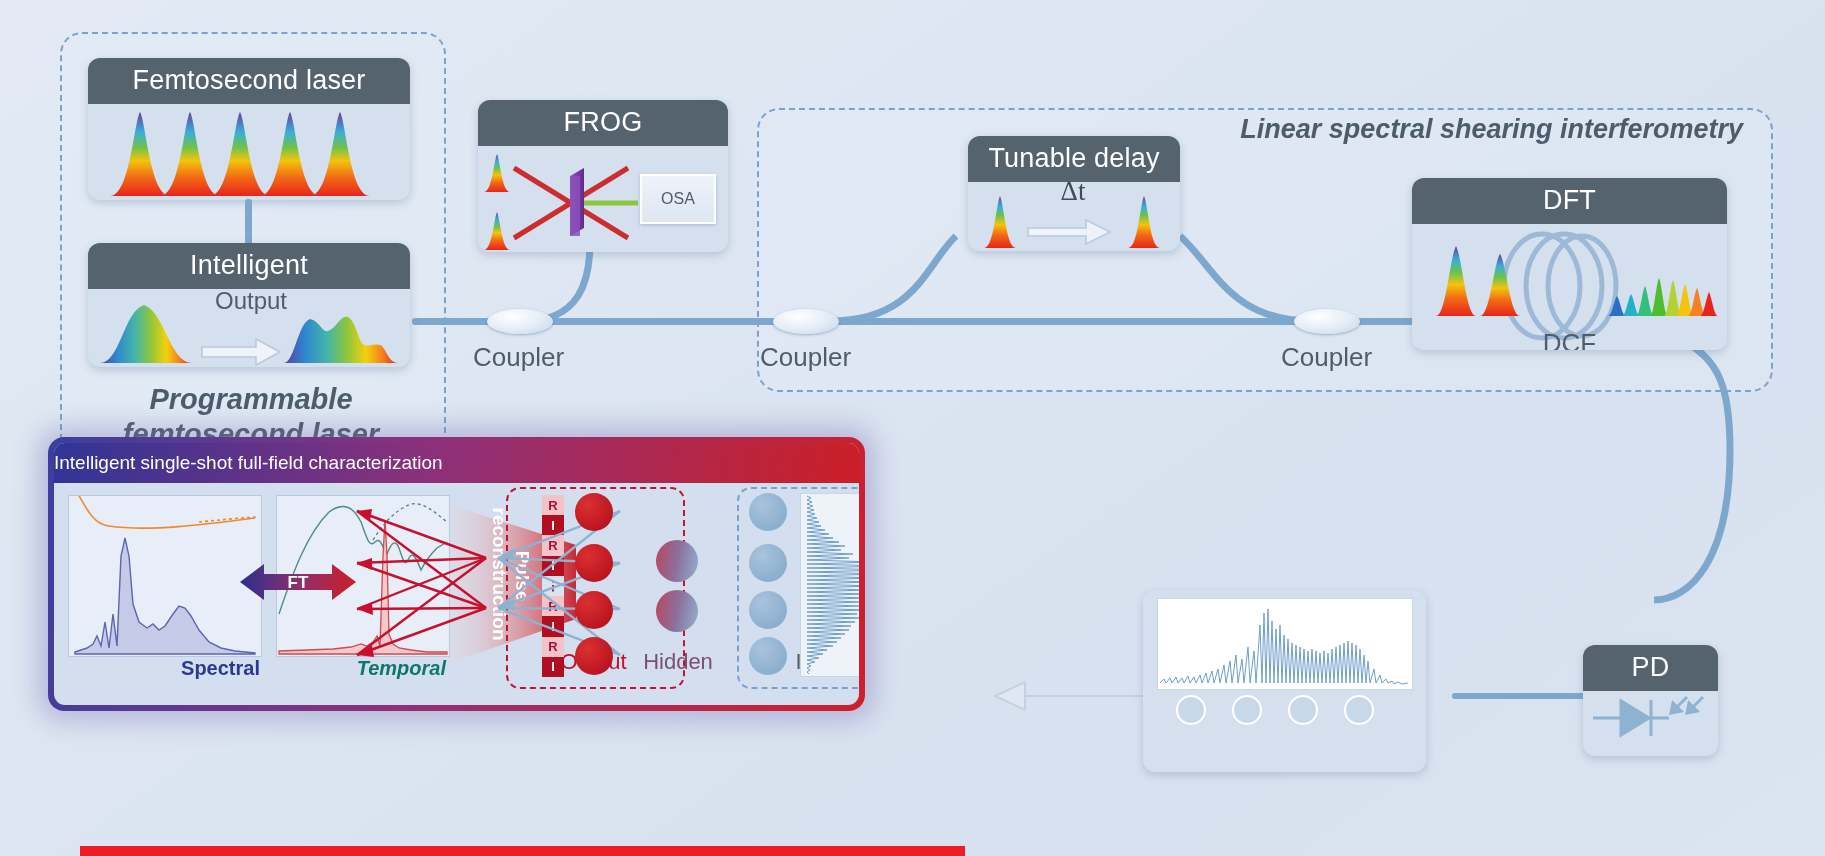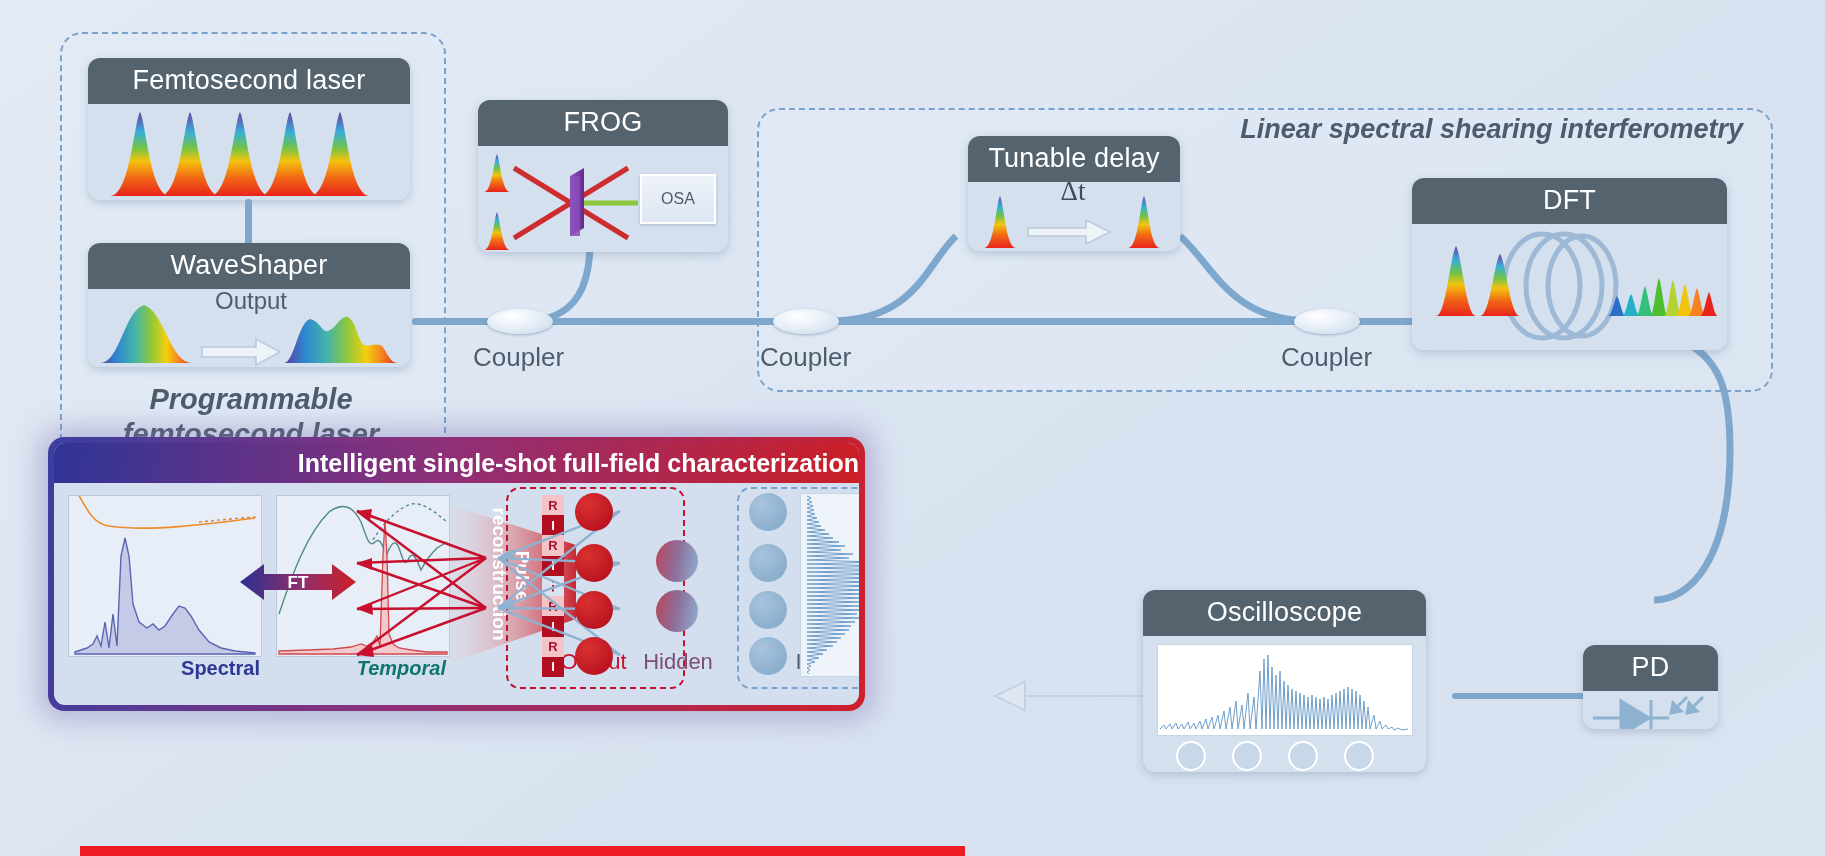--- a/index.html
+++ b/index.html
@@ -26,21 +26,21 @@
            background:radial-gradient(ellipse at 38% 30%,#ffffff 0%,#e8eff8 45%,#c6d6e8 100%);
            box-shadow:0 1px 3px rgba(70,100,135,.45);}
   .couplertxt{position:absolute;font-size:26px;color:#4f5d6b;}
 
   
   #mlpanel{position:absolute;left:48px;top:437px;width:805px;height:262px;
            border-radius:16px;padding:6px;
            background:linear-gradient(100deg,#3b3fa0 0%,#8e3079 45%,#cf1f2b 100%);
            box-shadow:0 0 26px 10px rgba(120,110,180,.38);}
   #mlinner{position:relative;width:100%;height:100%;border-radius:11px;background:#d3dfee;overflow:hidden;}
-  #mltitle{height:40px;line-height:40px;text-align:right;color:#fff;font-weight:bold;font-size:25px;
+  #mltitle{height:40px;line-height:40px;text-align:left;color:#fff;font-weight:normal;font-size:19px;
            background:linear-gradient(100deg,#2f3596 0%,#8e3079 48%,#cc1f26 100%);}
   .plotframe{position:absolute;background:#ffffff;border:1px solid #b9cadd;overflow:hidden;}
   .plotlbl{position:absolute;font-weight:bold;font-size:20px;text-align:right;}
 
   
   .node{position:absolute;border-radius:50%;}
   .nodeout{background:radial-gradient(circle at 34% 30%,#d93030,#bb1420 75%);}
   .nodein{background:radial-gradient(circle at 34% 30%,#a9c3dd,#8aaecd 75%);}
   .nodehid{background:linear-gradient(100deg,#b9465a 0%,#8d6f9b 50%,#8fb2d0 100%);}
   .nnbox{position:absolute;border-radius:14px;}
@@ -120,21 +120,21 @@
           <path d="M172 92 C192 92 196 18 202 8 C208 18 212 92 232 92 Z"></path>
           <path d="M222 92 C242 92 246 18 252 8 C258 18 262 92 282 92 Z"></path>
         </g>
       </svg>
     </div>
   </div>
 
   <div class="wire" style="left:245px;top:199px;width:7px;height:47px;"></div>
 
   <div class="box" style="left:88px;top:243px;width:322px;height:124px;">
-    <div class="hdr">WaveShaper</div>
+    <div class="hdr">Intelligent</div>
     <div class="body" style="height:82px;">
       <svg style="position:absolute;left:0;top:0;width:322px;height:82px;">
         <defs>
           <linearGradient id="sg" x1="0" y1="0" x2="1" y2="0">
             <stop offset="0%" stop-color="#5b3da0"></stop>
               <stop offset="18%" stop-color="#2f86d0"></stop>
             <stop offset="38%" stop-color="#45b4a8"></stop>
               <stop offset="55%" stop-color="#8cc63e"></stop>
             <stop offset="72%" stop-color="#f4d00b"></stop>
               <stop offset="86%" stop-color="#f58220"></stop>
@@ -226,25 +226,25 @@
           <path d="M196 92 C200 92 202 76 205 72 C208 76 210 92 214 92 Z" fill="#2b6fc9"></path>
           <path d="M210 92 C214 92 216 74 219 70 C222 74 224 92 228 92 Z" fill="#26b0c8"></path>
           <path d="M224 92 C228 92 230 68 233 62 C236 68 238 92 242 92 Z" fill="#34bf7d"></path>
           <path d="M238 92 C242 92 244 60 247 54 C250 60 252 92 256 92 Z" fill="#4fbe2e"></path>
           <path d="M252 92 C256 92 258 62 261 56 C264 62 266 92 270 92 Z" fill="#b5d234"></path>
           <path d="M264 92 C268 92 270 66 273 60 C276 66 278 92 282 92 Z" fill="#f2c40d"></path>
           <path d="M276 92 C280 92 282 70 285 64 C288 70 290 92 294 92 Z" fill="#f58220"></path>
           <path d="M288 92 C292 92 294 74 297 68 C300 74 302 92 306 92 Z" fill="#e8241c"></path>
         </g>
       </svg>
+      <div style="position:absolute;left:0;top:104px;width:315px;text-align:center;font-size:26px;color:#4f5d6b;">DCF</div>
     </div>
   </div>
 
   <div class="box" style="left:1143px;top:590px;width:283px;height:182px;">
-    <div class="hdr">Oscilloscope</div>
     <div class="body" style="height:140px;">
       <div style="position:absolute;left:14px;top:8px;width:254px;height:90px;background:#fff;border:1px solid #c7d6e5;overflow:hidden;">
         <svg viewBox="0 0 254 90" preserveAspectRatio="none" style="width:254px;height:90px;">
           <path fill="none" stroke="#6f9ec9" stroke-width="1" d="M2 84 L6 80 L8 84 L12 79 L14 84 L18 78 L20 84 L24 79 L26 84 L30 77 L32 84 L36 78 L38 84 L42 76 L44 84
                L48 74 L50 84 L54 72 L56 84 L60 70 L62 84 L66 66 L68 84 L72 62 L74 84 L78 56 L80 84 L84 60 L86 84
                L90 48 L92 84 L96 52 L98 84 L102 26 L104 84 L106 14 L108 84 L110 10 L112 84 L114 22 L116 84
                L118 30 L120 84 L122 26 L124 84 L126 36 L128 84 L130 40 L132 84 L134 44 L136 84 L138 46 L140 84
                L142 48 L144 84 L146 50 L148 84 L150 52 L152 84 L154 50 L156 84 L158 52 L160 84 L162 54 L164 84
                L166 52 L168 84 L170 54 L172 84 L174 50 L176 84 L178 48 L180 84 L182 46 L184 84 L186 44 L188 84
                L190 42 L192 84 L194 44 L196 84 L198 46 L200 84 L202 50 L204 84 L206 56 L208 84 L210 62 L212 84
@@ -255,21 +255,21 @@
         <g fill="#c9d8e8" stroke="#ffffff" stroke-width="2">
           <circle cx="34" cy="16" r="14"></circle>
             <circle cx="90" cy="16" r="14"></circle>
           <circle cx="146" cy="16" r="14"></circle>
             <circle cx="202" cy="16" r="14"></circle>
         </g>
       </svg>
     </div>
   </div>
 
-  <div class="box" style="left:1583px;top:645px;width:135px;height:84px;">
+  <div class="box" style="left:1583px;top:645px;width:135px;height:111px;">
     <div class="hdr">PD</div>
     <div class="body" style="height:54px;">
       <svg style="position:absolute;left:0;top:0;width:135px;height:54px;">
         <g fill="#8fb2d0" stroke="#8fb2d0" stroke-width="3">
           <line x1="10" y1="27" x2="38" y2="27"></line>
           <polygon points="38,10 38,44 66,27"></polygon>
           <line x1="68" y1="9" x2="68" y2="45"></line>
           <line x1="68" y1="27" x2="86" y2="27"></line>
         </g>
         <g stroke="#8fb2d0" stroke-width="3" fill="#8fb2d0">

